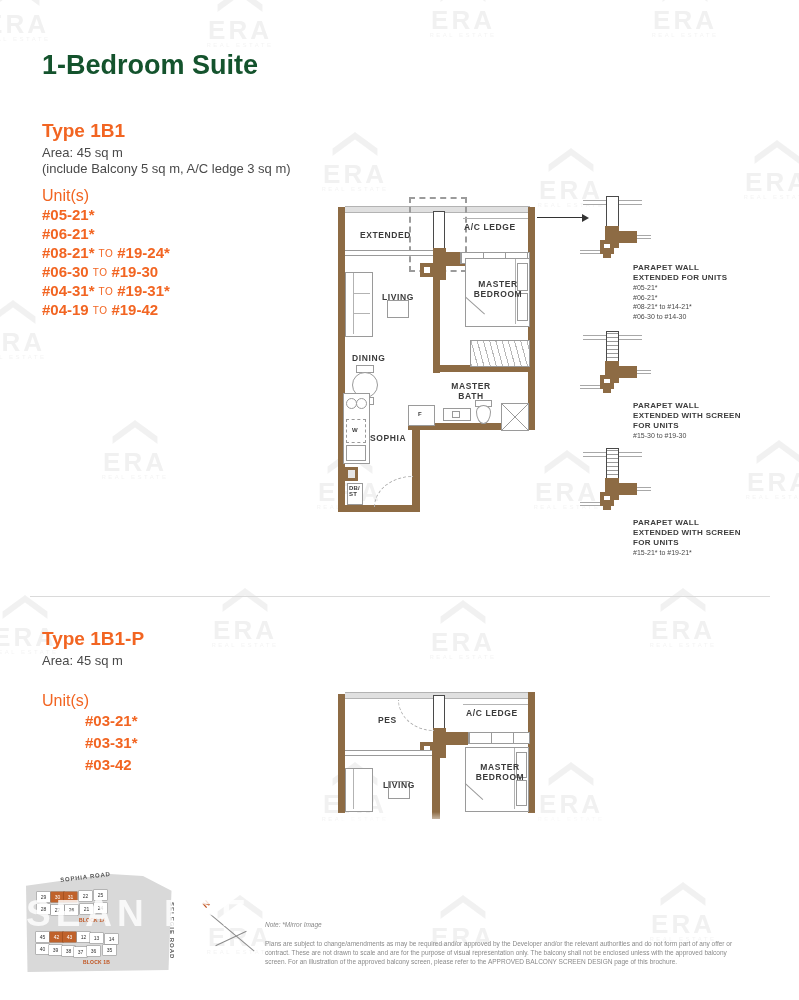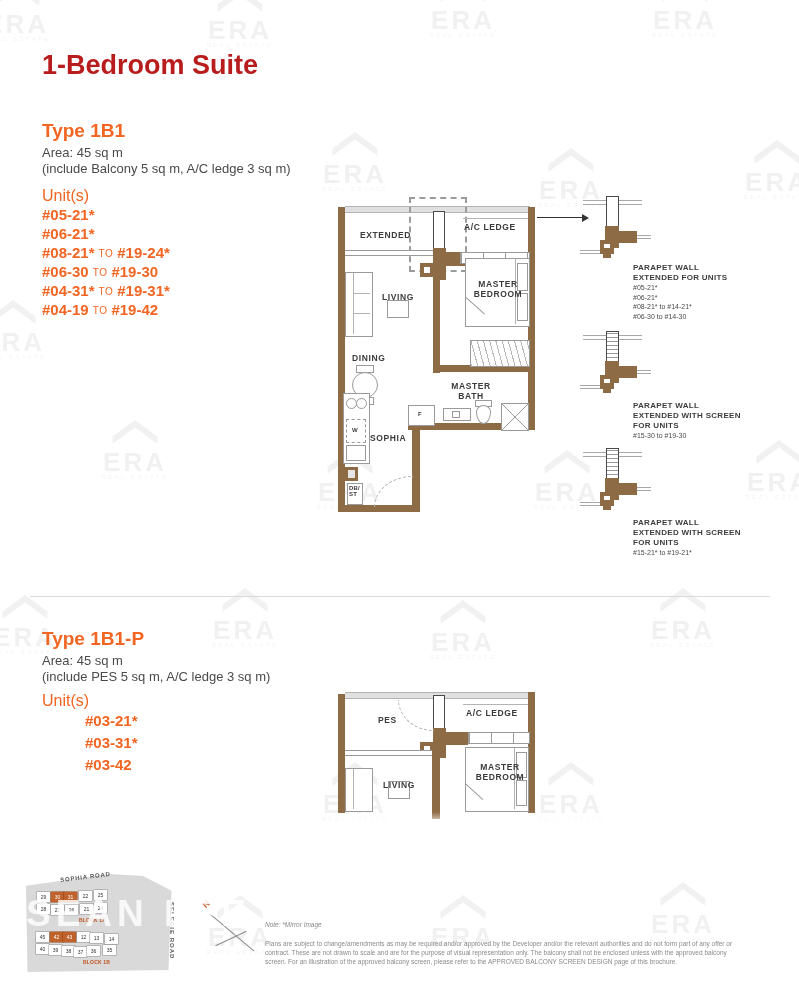--- a/index.html
+++ b/index.html
@@ -9,21 +9,21 @@
 
   
   .wm{position:absolute;width:110px;text-align:center;opacity:.55;z-index:0;pointer-events:none;}
   .wm svg{display:block;margin:0 auto;}
   .wm-era{font-size:26px;font-weight:bold;letter-spacing:3px;color:#e6e6e6;line-height:24px;}
   .wm-sub{font-size:6px;letter-spacing:2.5px;color:#ebebeb;}
   .agent-wm{position:absolute;left:26px;top:893px;font-size:37px;font-weight:bold;letter-spacing:5px;
             color:rgba(255,255,255,.82);z-index:3;pointer-events:none;white-space:nowrap;}
 
   
-  .h1{font-size:27px;font-weight:bold;color:#b91c1c;}
+  .h1{font-size:27px;font-weight:bold;color:#14532d;}
   .h2{font-size:19px;font-weight:bold;color:#F26522;}
   .body-txt{font-size:13px;color:#4a4a4a;line-height:16px;}
   .units-label{font-size:16px;color:#F26522;}
   .unit-row{font-size:15px;font-weight:bold;color:#F26522;line-height:18px;white-space:nowrap;}
   .unit-row .sep{font-size:10px;font-weight:normal;padding:0 4px;vertical-align:1px;letter-spacing:.5px;}
   .unit-row-p{line-height:22px;margin-left:43px;}
 
   
   .plan{position:absolute;z-index:1;}
   .wall{position:absolute;background:#8D6B44;}
@@ -382,21 +382,20 @@
     <div class="t">PARAPET WALL</div>
     <div class="t">EXTENDED WITH SCREEN</div>
     <div class="t">FOR UNITS</div>
     <div class="u">#15-21* to #19-21*</div>
   </div>
 
   <div class="rule"></div>
 
   <div class="abs h2" style="left:42px;top:628px;z-index:1">Type 1B1-P</div>
   <div class="abs body-txt" style="left:42px;top:653px;z-index:1">Area: 45 sq m</div>
-  <div class="abs body-txt" style="left:42px;top:669px;z-index:1">(include PES 5 sq m, A/C ledge 3 sq m)</div>
   <div class="abs units-label" style="left:42px;top:692px;z-index:1">Unit(s)</div>
   <div class="abs" style="left:42px;top:710px;z-index:1">
     <div class="unit-row unit-row-p">#03-21*</div>
     <div class="unit-row unit-row-p">#03-31*</div>
     <div class="unit-row unit-row-p">#03-42</div>
   </div>
 
   <div class="plan" style="left:338px;top:686px;width:280px;height:140px">
     <div class="gband" style="left:7px;top:6px;width:185px;height:5px"></div>
     <div class="wall" style="left:0px;top:8px;width:7px;height:119px"></div>

